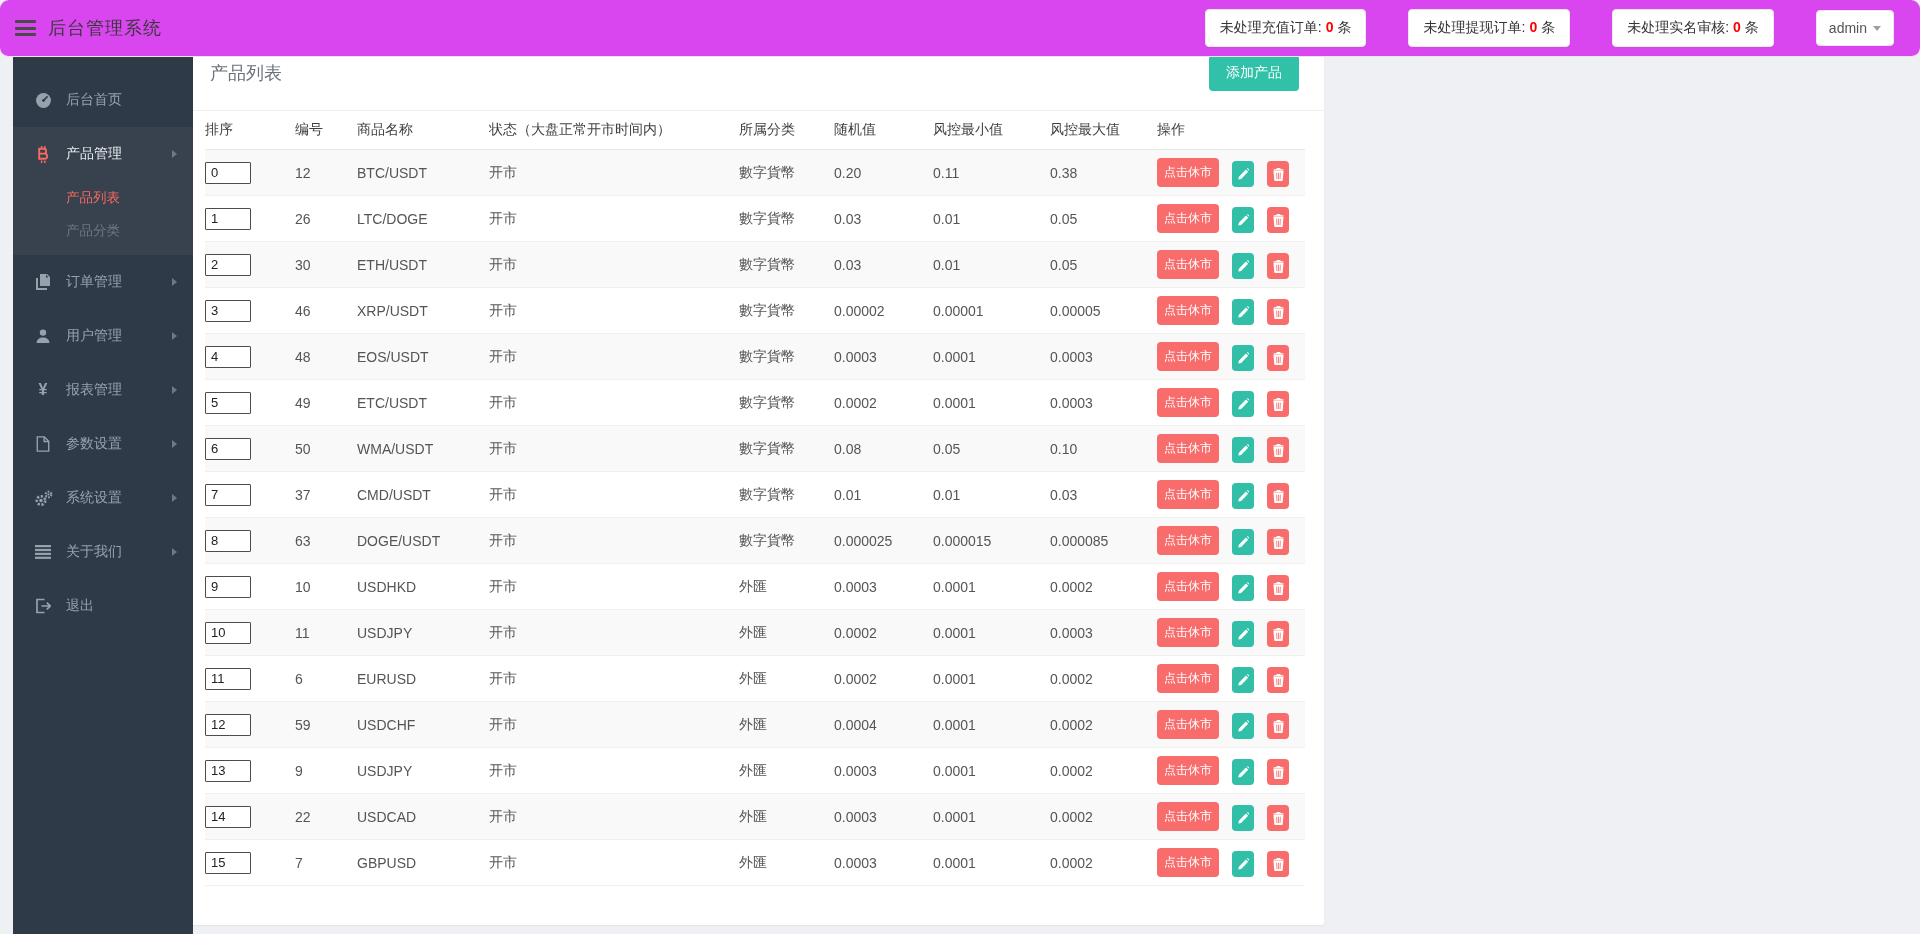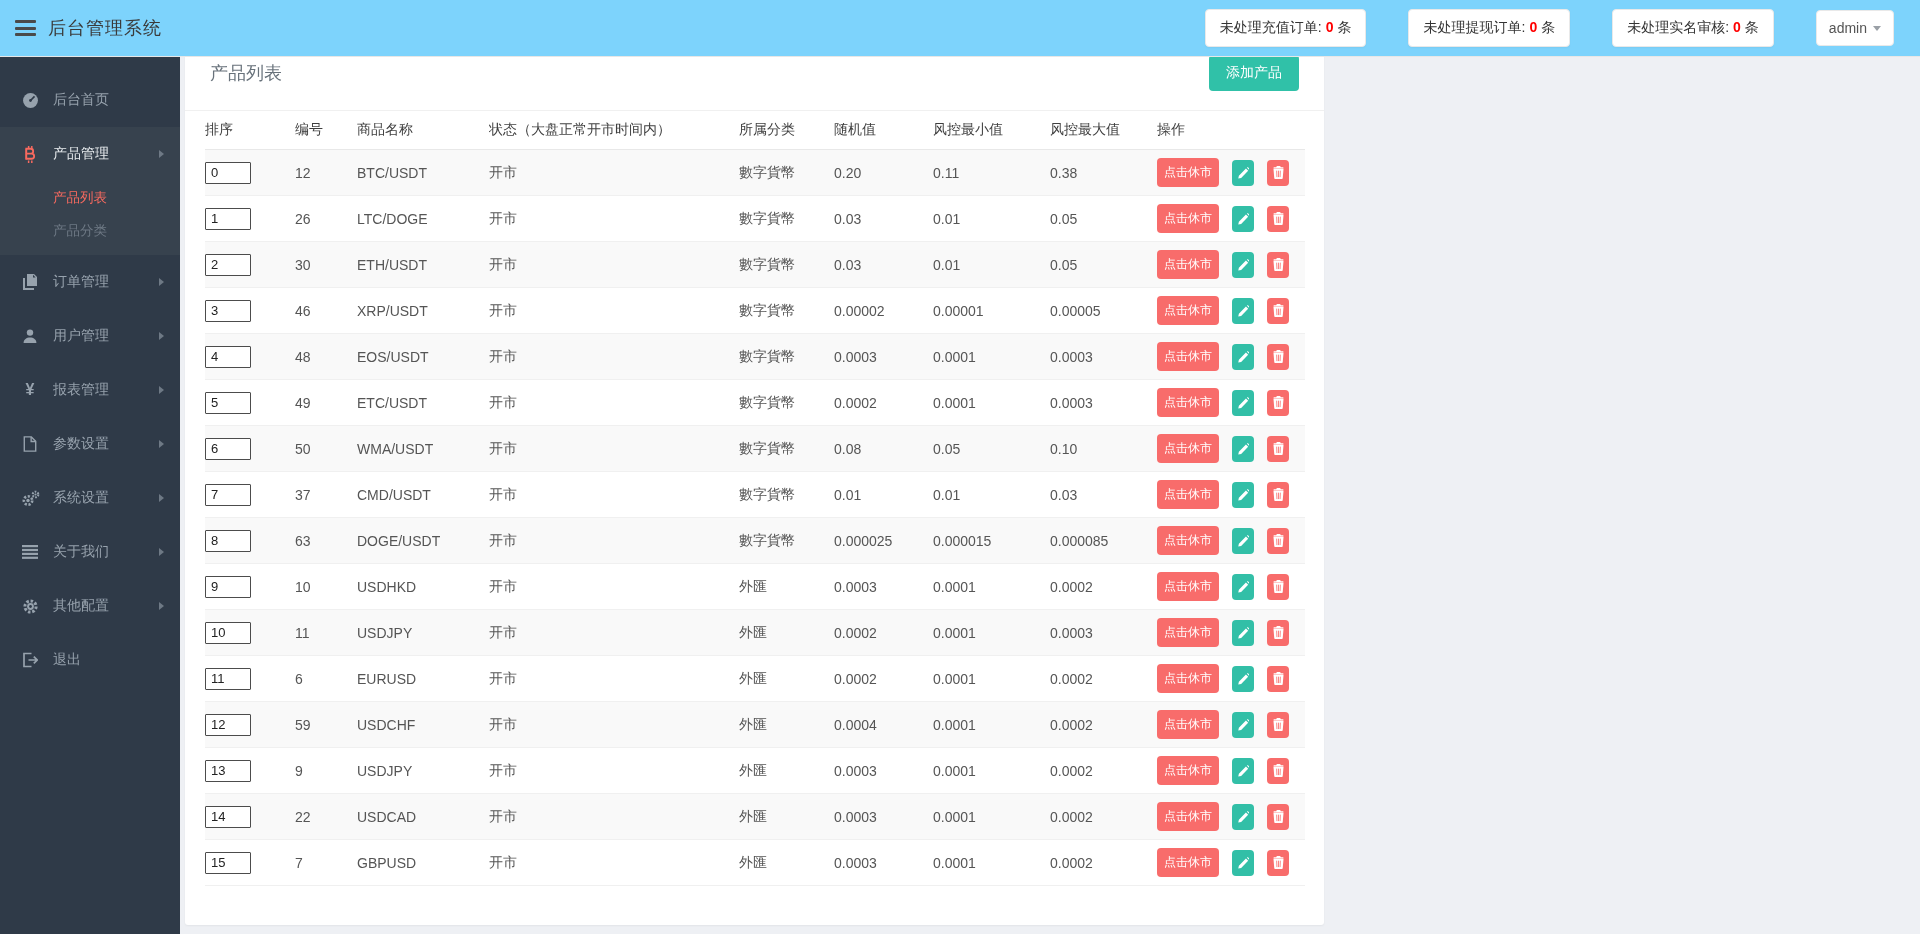--- a/index.html
+++ b/index.html
@@ -1,35 +1,35 @@
 <!DOCTYPE html>
 <html><head>
 <meta charset="utf-8">
 <style>
   * { box-sizing: border-box; margin: 0; padding: 0; }
   html,body { width:1920px; height:934px; overflow:hidden;
     font-family:"Liberation Sans","DejaVu Sans",sans-serif; background:#eef0f4; }
 
   
-  .navbar { position:fixed; top:0; left:0; width:1920px; height:57px; background:#7dd3fc;
-    border-bottom:1px solid #e7e7e7; display:flex; align-items:center; z-index:20; }
+  .navbar { position:fixed; top:0; left:0; width:1920px; height:57px; background:#d946ef;
+    border-bottom:1px solid #e7e7e7; display:flex; align-items:center; z-index:20;border-radius:9px; }
   .hamburger { margin-left:15px; width:21px; cursor:pointer; }
   .hamburger span { display:block; height:3px; background:#4a4a4a; margin:3.5px 0; border-radius:1px; }
   .navbar-title { font-size:18px; color:#3a3a3a; margin-left:12px; letter-spacing:1px; }
   .navbar-right { margin-left:auto; display:flex; align-items:center; gap:42px; margin-right:26px; }
   .stat-box { border:1px solid #e9e9e9; border-radius:4px; background:#fff; padding:9px 14px;
     font-size:14px; color:#333; box-shadow:0 1px 2px rgba(0,0,0,.04); cursor:pointer; white-space:nowrap; }
   .stat-count { color:#ff0000; font-weight:bold; margin:0 4px; }
   .admin-box { border:1px solid #e9e9e9; border-radius:4px; background:#fff; padding:9px 12px;
     font-size:14px; color:#555; cursor:pointer; display:flex; align-items:center; gap:6px; }
   .caret-down { width:0; height:0; border-top:5px solid #9aa0a6; border-left:4px solid transparent;
     border-right:4px solid transparent; display:inline-block; }
 
   
-  .sidebar { position:fixed; top:57px; left:0; bottom:0; width:180px; background:#2f3a48; padding-top:16px; }
+  .sidebar { position:fixed; top:57px; left:13px; bottom:0; width:180px; background:#2f3a48; padding-top:16px; }
   .side-item { height:54px; display:flex; align-items:center; padding:0 16px 0 20px;
     color:#97a2ad; font-size:14px; cursor:pointer; }
   .side-item .icon { width:20px; display:flex; justify-content:center; align-items:center; }
   .side-item .lbl { margin-left:13px; }
   .side-caret { margin-left:auto; width:0; height:0; border-left:5px solid #6e7985;
     border-top:4px solid transparent; border-bottom:4px solid transparent; }
   .side-group.active { background:#37424e; padding-bottom:8px; }
   .side-group.active .side-item .lbl { color:#e7ebee; }
   .sub-item { height:33px; display:flex; align-items:center; padding-left:53px;
     font-size:13.5px; color:#6d7884; cursor:pointer; }
@@ -48,21 +48,21 @@
   .table-wrap { padding:0 20px; }
   table { width:1100px; border-collapse:collapse; table-layout:fixed; }
   thead th { text-align:left; font-size:14px; color:#3f3f3f; font-weight:normal;
     padding:10px 6px 10px 0; border-bottom:1px solid #e8e8e8; white-space:nowrap; overflow:hidden; }
   tbody tr { border-bottom:1px solid #f0f0f0; }
   tbody tr:nth-child(odd) { background:#f9f9f9; }
   tbody td { height:46px; font-size:14px; color:#555; padding-right:6px; vertical-align:middle; white-space:nowrap; }
   .sort-input { width:46px; height:22px; border:1px solid #4c4c4c; border-radius:1px;
     font-size:13px; padding:1px 5px; color:#222; background:#fff;
     font-family:"Liberation Sans","DejaVu Sans",sans-serif; }
-  .actions { display:flex; align-items:center; gap:13px; }
+  .actions { display:flex; align-items:flex-end; gap:13px; }
   .btn-market { background:#f86c6b; color:#fff; border:none; border-radius:4px;
     font-size:12px; padding:6px 7px; cursor:pointer; white-space:nowrap; }
   .btn-icon { width:22px; height:26px; border:none; border-radius:4px; cursor:pointer;
     display:flex; align-items:center; justify-content:center; }
   .btn-edit { background:#32bfa7; }
   .btn-del { background:#f86c6b; }
 </style>
 </head>
 <body>
 
@@ -181,33 +181,20 @@
         <div class="side-item">
           <span class="icon">
             <svg width="16" height="14" viewBox="0 0 16 14" fill="#97a2ad">
               <rect y="0" width="16" height="2.2"></rect>
               <rect y="3.9" width="16" height="2.2"></rect>
               <rect y="7.8" width="16" height="2.2"></rect>
               <rect y="11.7" width="16" height="2.2"></rect>
             </svg>
           </span>
           <span class="lbl">关于我们</span>
-          <span class="side-caret"></span>
-        </div>
-      </div>
-      <div class="side-group">
-        <div class="side-item">
-          <span class="icon">
-            <svg width="17" height="17" viewBox="0 0 17 17">
-              <circle cx="8.5" cy="8.5" r="5.6" fill="none" stroke="#97a2ad" stroke-width="3" stroke-dasharray="2.5 1.8"></circle>
-              <circle cx="8.5" cy="8.5" r="3.4" fill="#97a2ad"></circle>
-              <circle cx="8.5" cy="8.5" r="1.4" fill="#2f3a48"></circle>
-            </svg>
-          </span>
-          <span class="lbl">其他配置</span>
           <span class="side-caret"></span>
         </div>
       </div>
       <div class="side-group">
         <div class="side-item">
           <span class="icon">
             <svg width="16" height="16" viewBox="0 0 16 16" fill="none" stroke="#97a2ad" stroke-width="1.7">
               <path d="M9.5 1.5H2v13h7.5"></path>
               <path d="M6.5 8H15M11.8 4.6L15.2 8l-3.4 3.4"></path>
             </svg>

